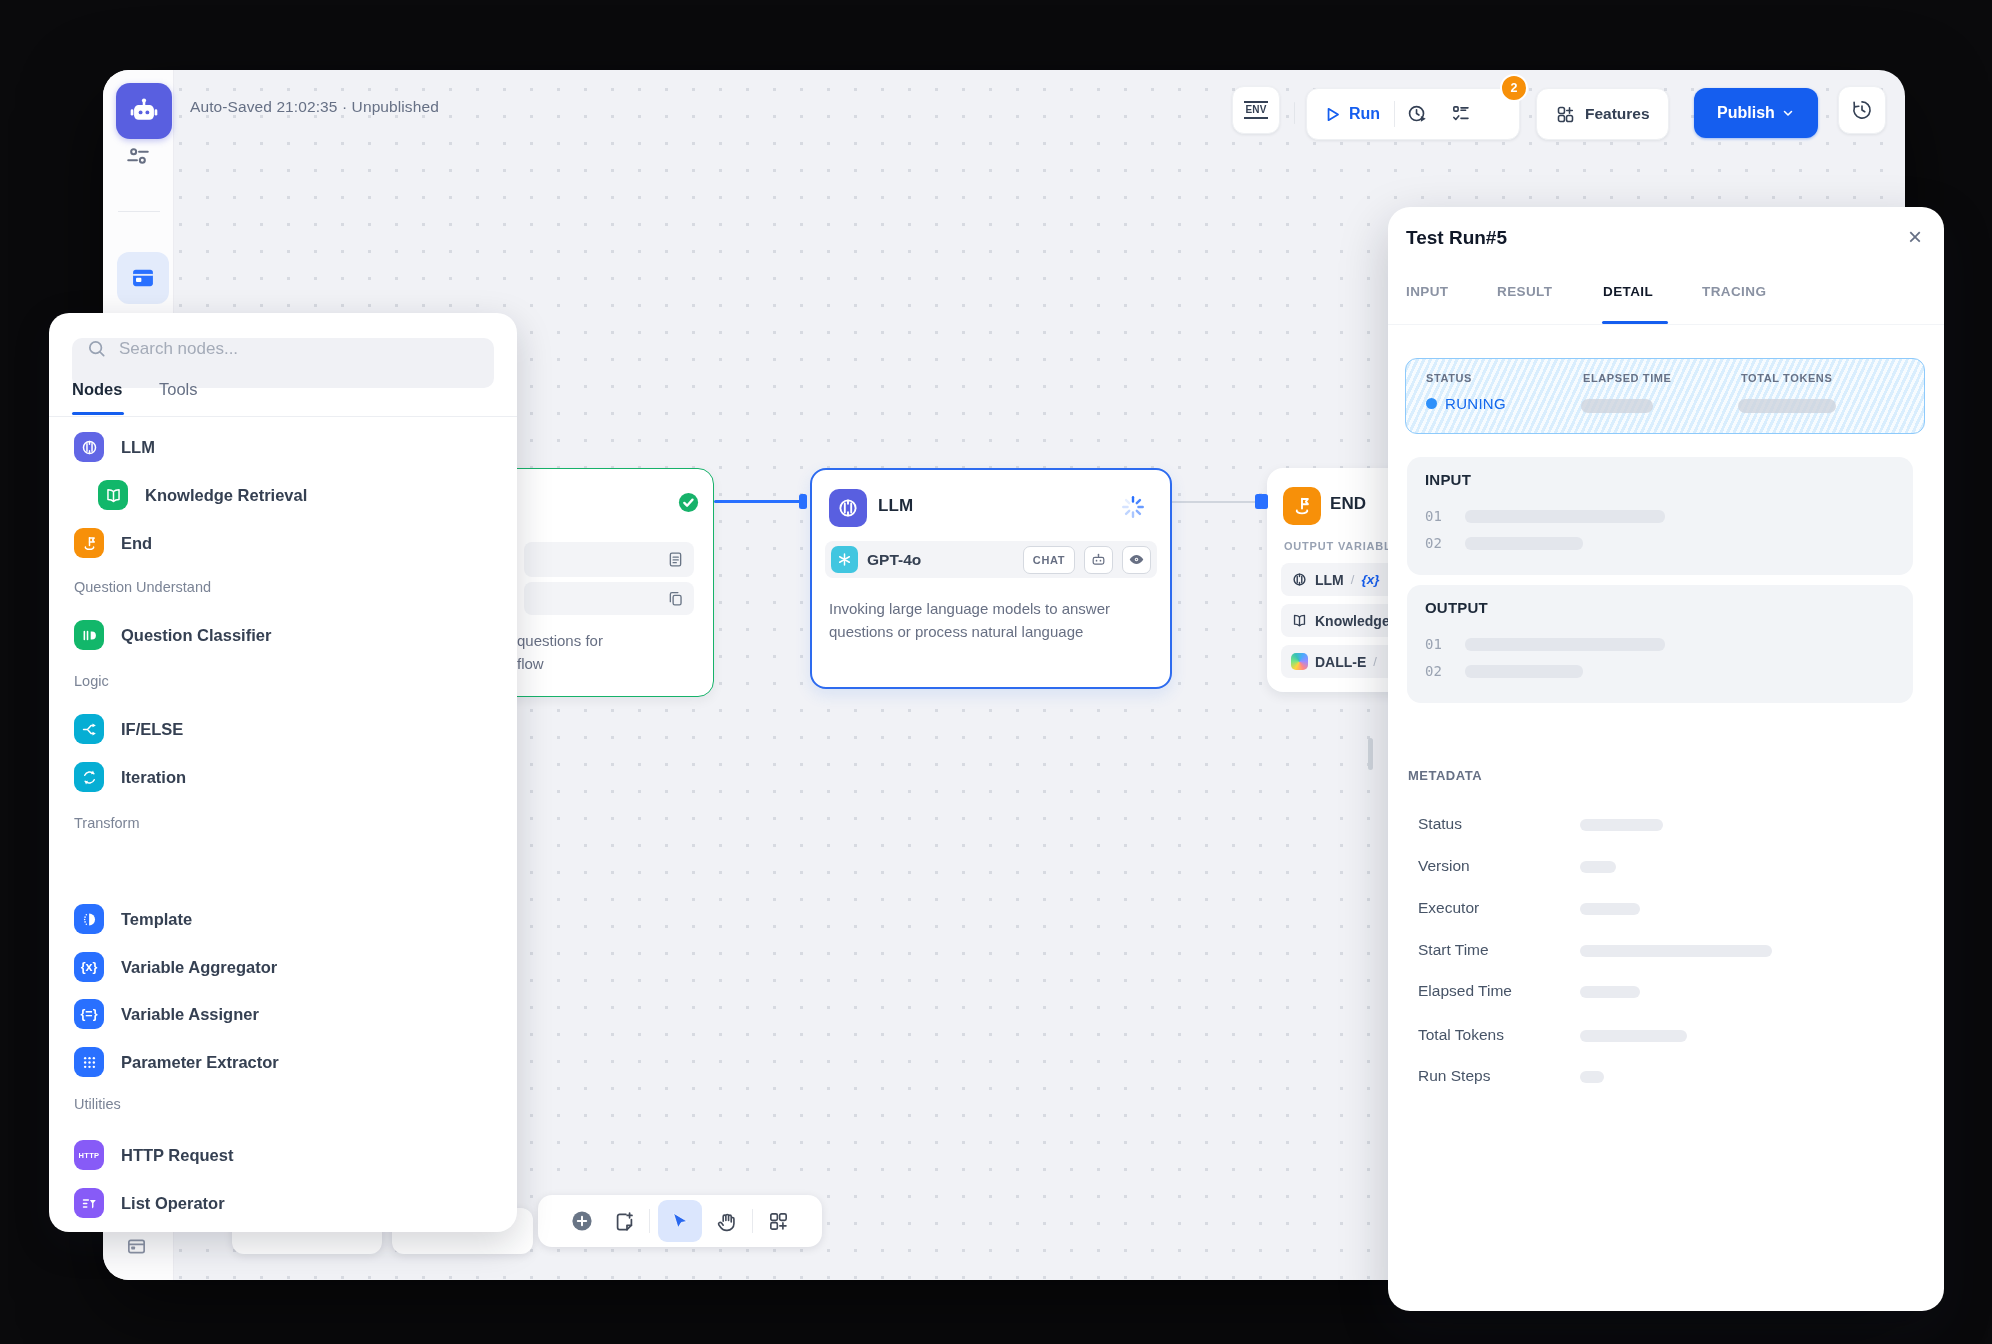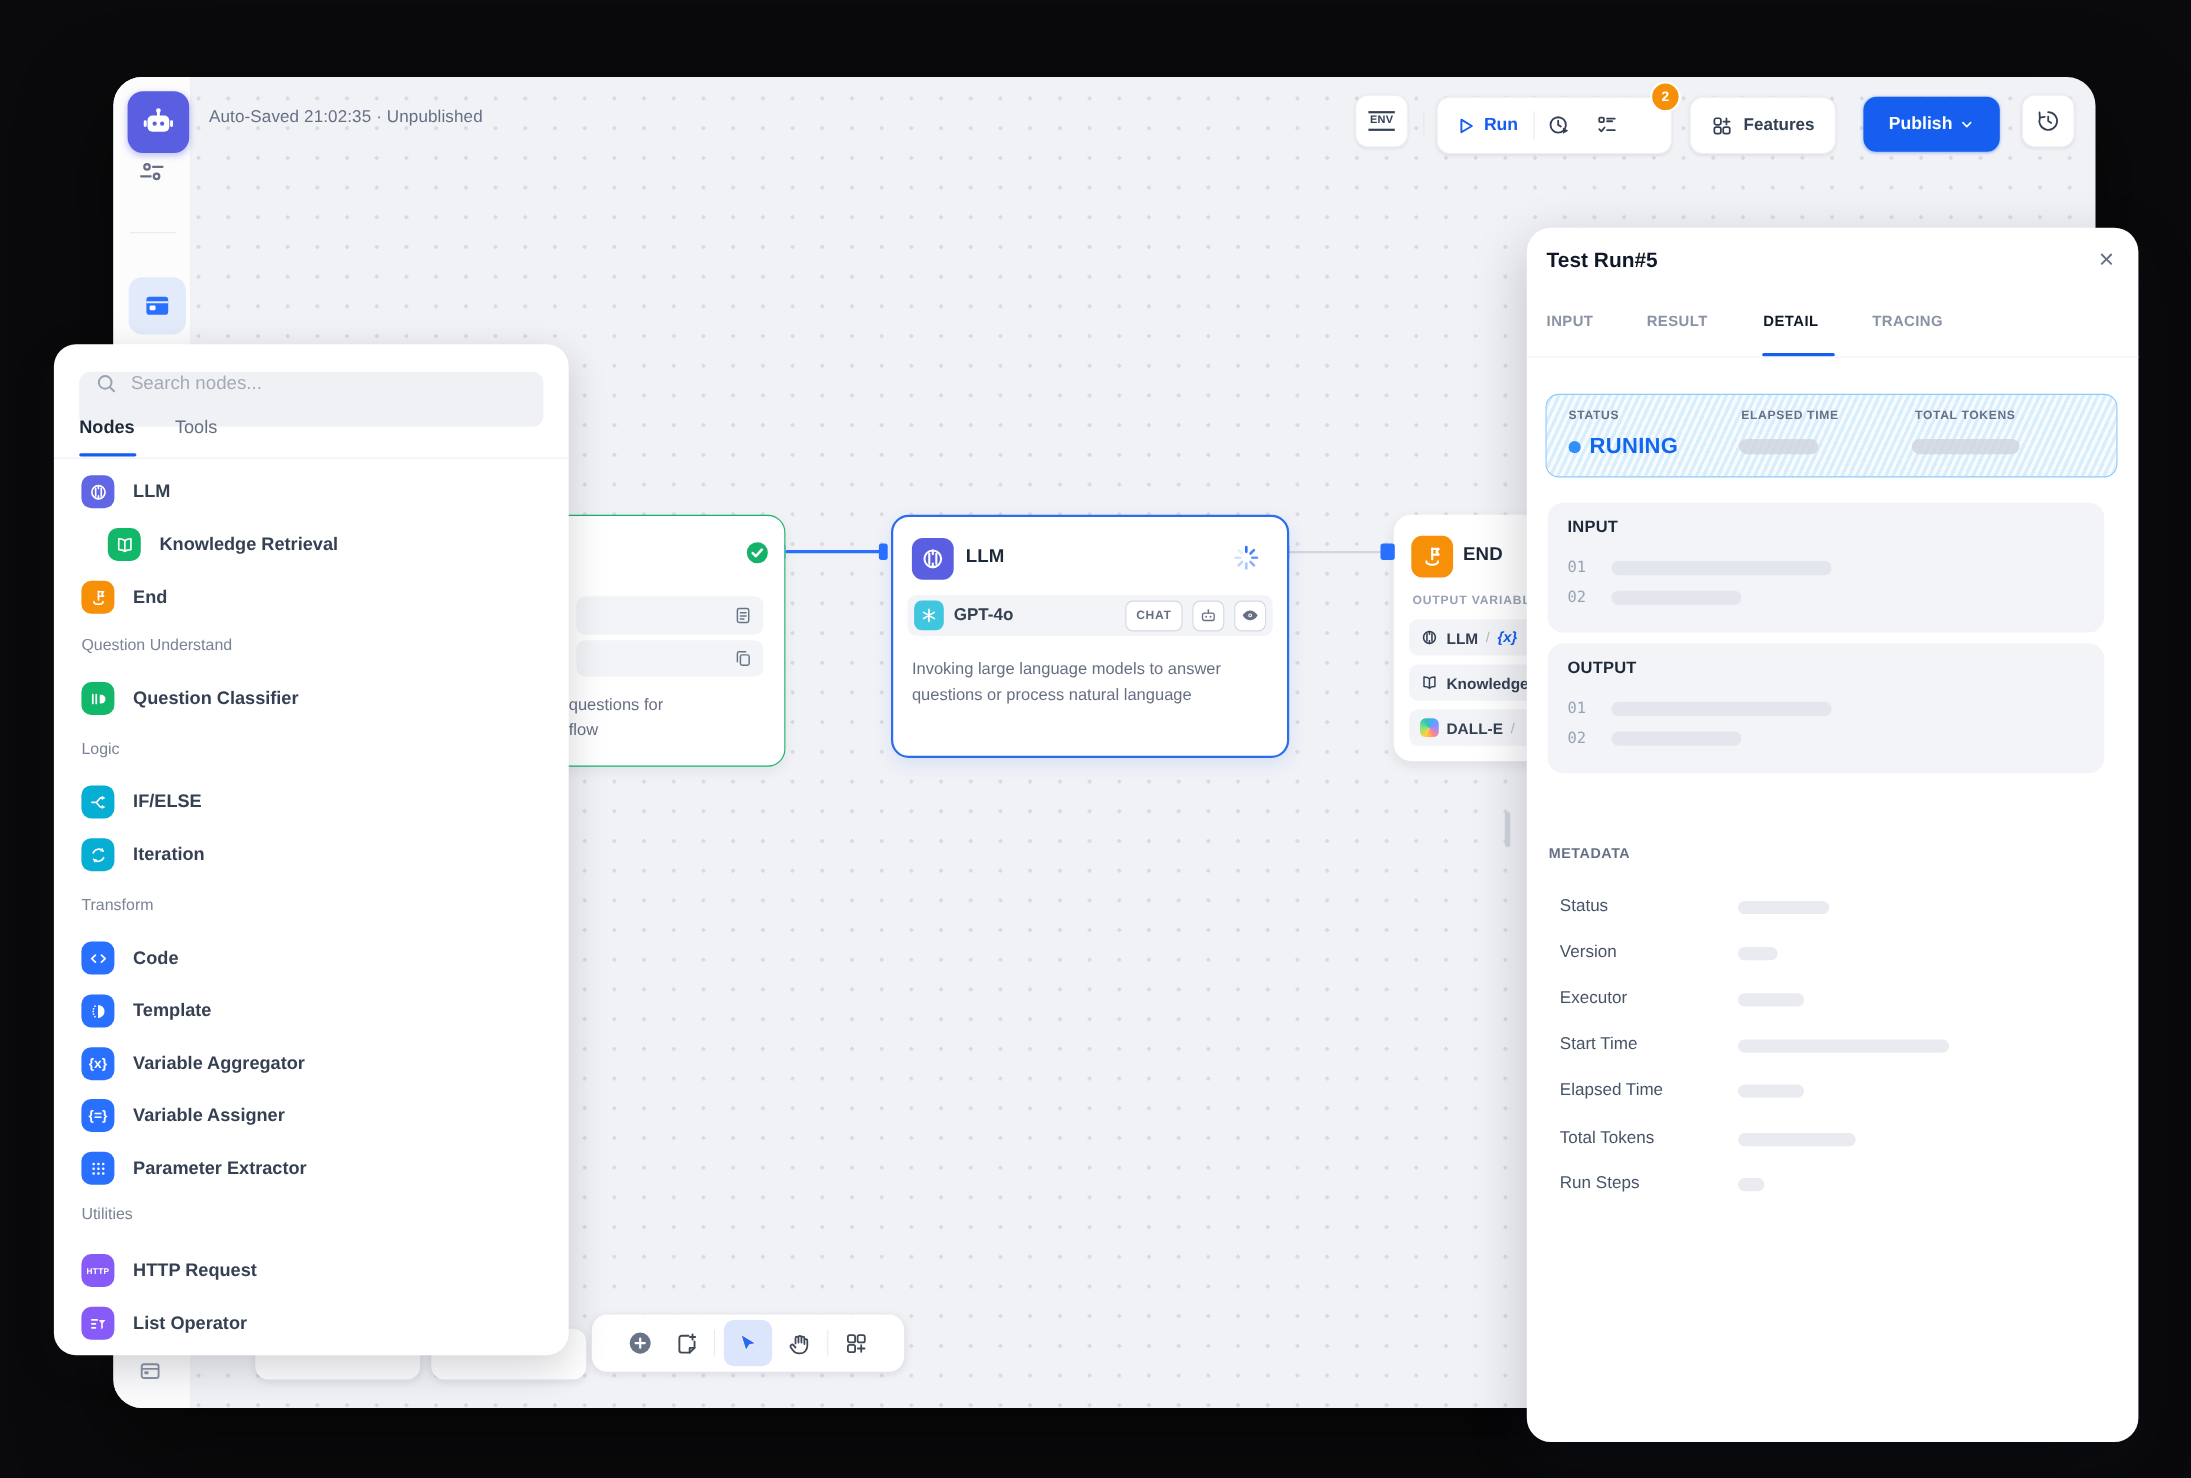--- a/index.html
+++ b/index.html
@@ -108,21 +108,21 @@
   .rp-tab.active{color:#101828;}
   .rp-underline{position:absolute;left:214px;top:114px;width:66px;height:3px;border-radius:2px;background:#155eef;}
   .rp-divider{position:absolute;left:0;top:117px;width:100%;height:1px;background:#f2f4f7;}
   .status-card{position:absolute;left:17px;top:151px;width:520px;height:76px;border-radius:12px;
     border:1px solid #8ecafb;box-sizing:border-box;
     background:repeating-linear-gradient(115deg,rgba(255,255,255,.65) 0 3px,rgba(187,224,252,.35) 3px 6px),#e9f5fe;}
   .sc-label{position:absolute;top:13px;font-size:11px;font-weight:700;color:#667085;letter-spacing:.6px;}
   .sc-bar{position:absolute;top:40px;height:14px;border-radius:7px;background:#ccd2db;opacity:.75;}
   .status-value{position:absolute;left:20px;top:36px;display:flex;align-items:center;gap:8px;}
   .status-dot{width:11px;height:11px;border-radius:50%;background:#2e90fa;}
-  .status-text{font-size:20px;font-weight:700;color:#1267ec;letter-spacing:.3px;}
+  .status-text{font-size:15px;font-weight:400;color:#1267ec;letter-spacing:.3px;}
   .io-card{position:absolute;left:19px;width:506px;height:118px;background:#f2f4f7;border-radius:14px;}
   .io-title{position:absolute;left:18px;top:14px;font-size:15px;font-weight:800;color:#1d2939;letter-spacing:.2px;}
   .io-num{position:absolute;left:18px;font-size:14px;color:#9aa3b2;font-family:"DejaVu Sans Mono",monospace;}
   .skel{position:absolute;border-radius:6px;background:#e3e6ec;}
   .meta-title{position:absolute;left:20px;top:561px;font-size:13px;font-weight:700;color:#667085;letter-spacing:.5px;}
   .meta-label{position:absolute;left:30px;font-size:15.5px;color:#475467;}
   .meta-skel{position:absolute;left:192px;height:12px;border-radius:6px;background:#e9ebf0;}
 
   .spin{animation:rot 1s linear infinite;transform-origin:center;}
   @keyframes rot{to{transform:rotate(360deg)}}
@@ -460,28 +460,20 @@
             <path d="M6 9.2A7 7 0 0117.5 7.2"></path>
             <path d="M18 14.8A7 7 0 016.5 16.8"></path>
             <path d="M16.4 3.2l1.5 4-4.2.6z" fill="#fff" stroke="none"></path>
             <path d="M7.6 20.8l-1.5-4 4.2-.6z" fill="#fff" stroke="none"></path>
           </svg>
         </span>
       <span class="np-label">Iteration</span>
     </div>
 
     <div class="np-section" style="top:502px;">Transform</div>
-    <div class="np-row" style="top:534px;">
-      <span class="nicon" style="background:#2970ff;">
-        <svg width="19" height="19" viewBox="0 0 24 24" fill="none" stroke="#fff" stroke-width="2" stroke-linecap="round" stroke-linejoin="round">
-            <path d="M8.5 8l-4.2 4 4.2 4M15.5 8l4.2 4-4.2 4"></path>
-          </svg>
-        </span>
-      <span class="np-label">Code</span>
-    </div>
     <div class="np-row" style="top:582px;">
       <span class="nicon" style="background:#2970ff;">
         <svg width="19" height="19" viewBox="0 0 24 24">
             <path d="M11.5 4.5a7.5 7.5 0 010 15z" fill="#fff"></path>
             <g fill="#fff">
               <circle cx="8" cy="6" r="1"></circle>
               <circle cx="6.4" cy="9" r="1"></circle>
               <circle cx="5.9" cy="12" r="1"></circle>
               <circle cx="6.4" cy="15" r="1"></circle>
               <circle cx="8" cy="18" r="1"></circle>

